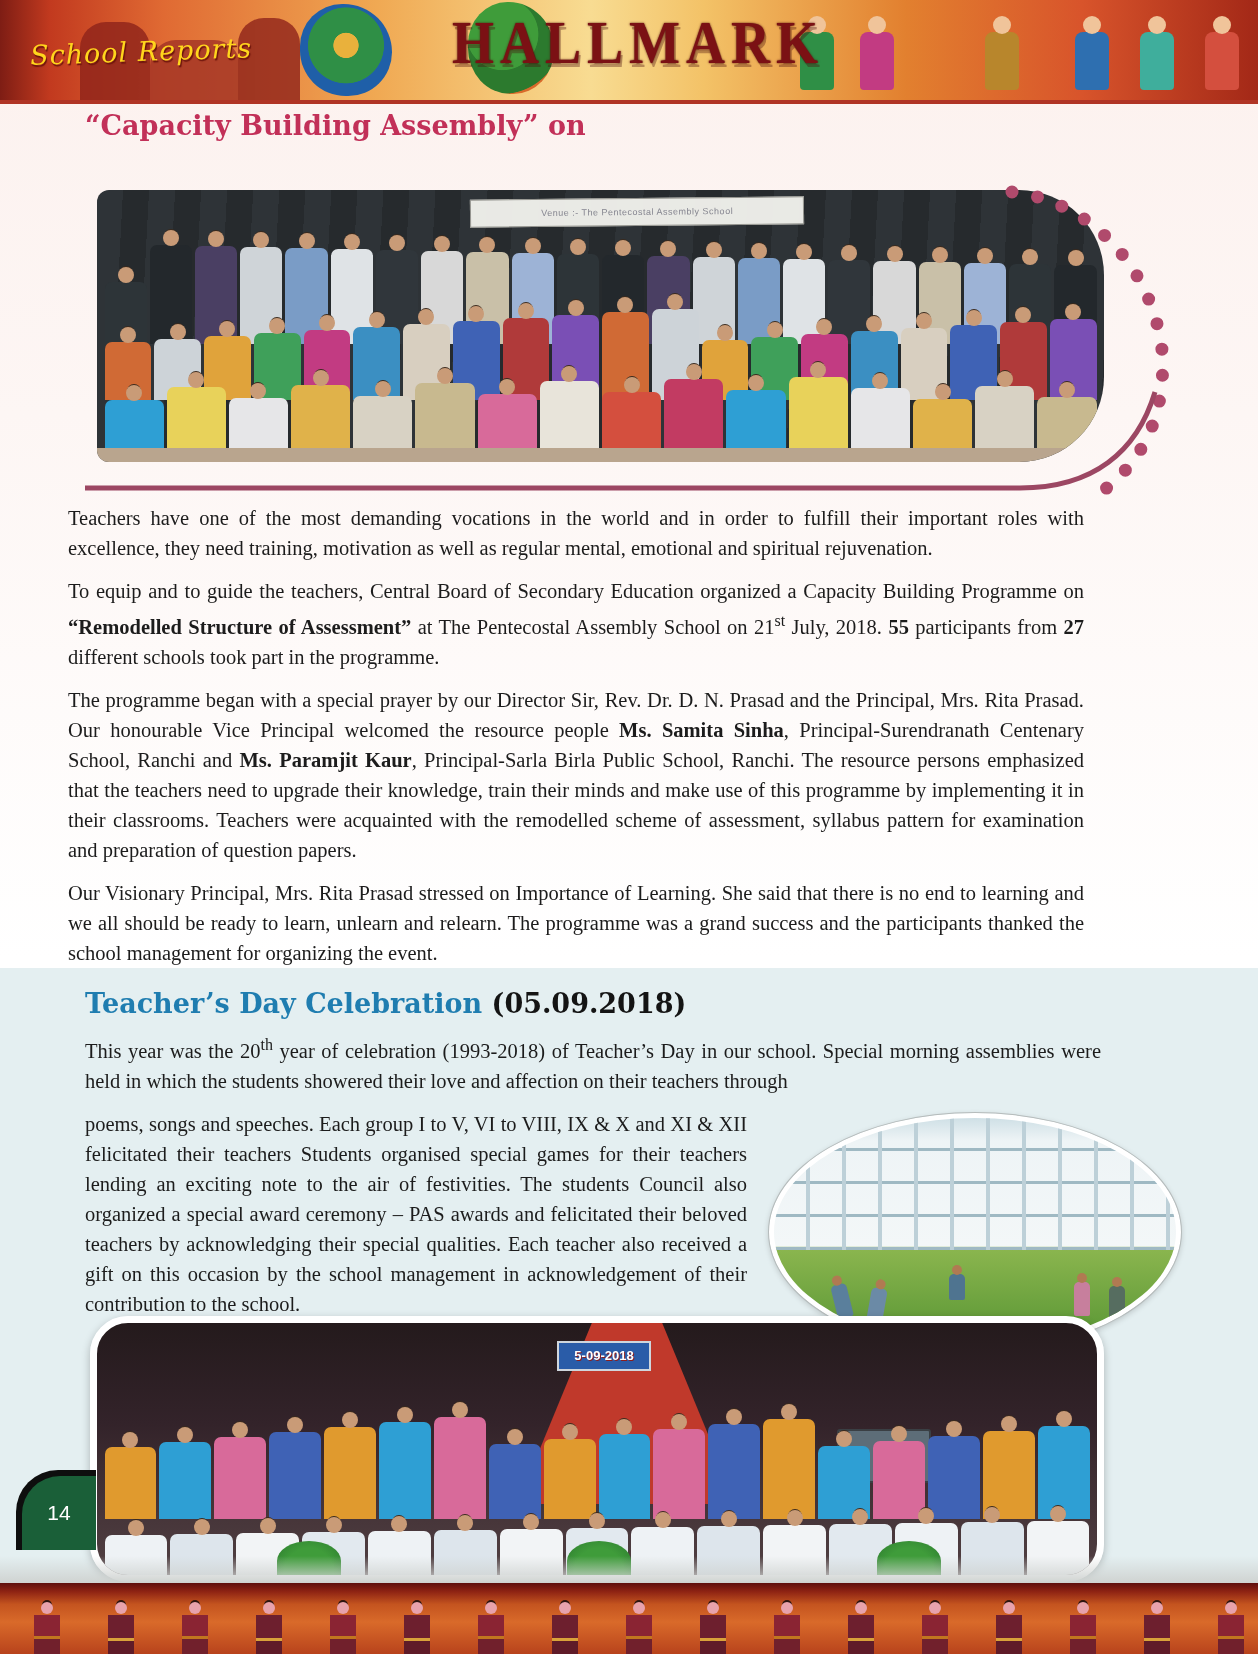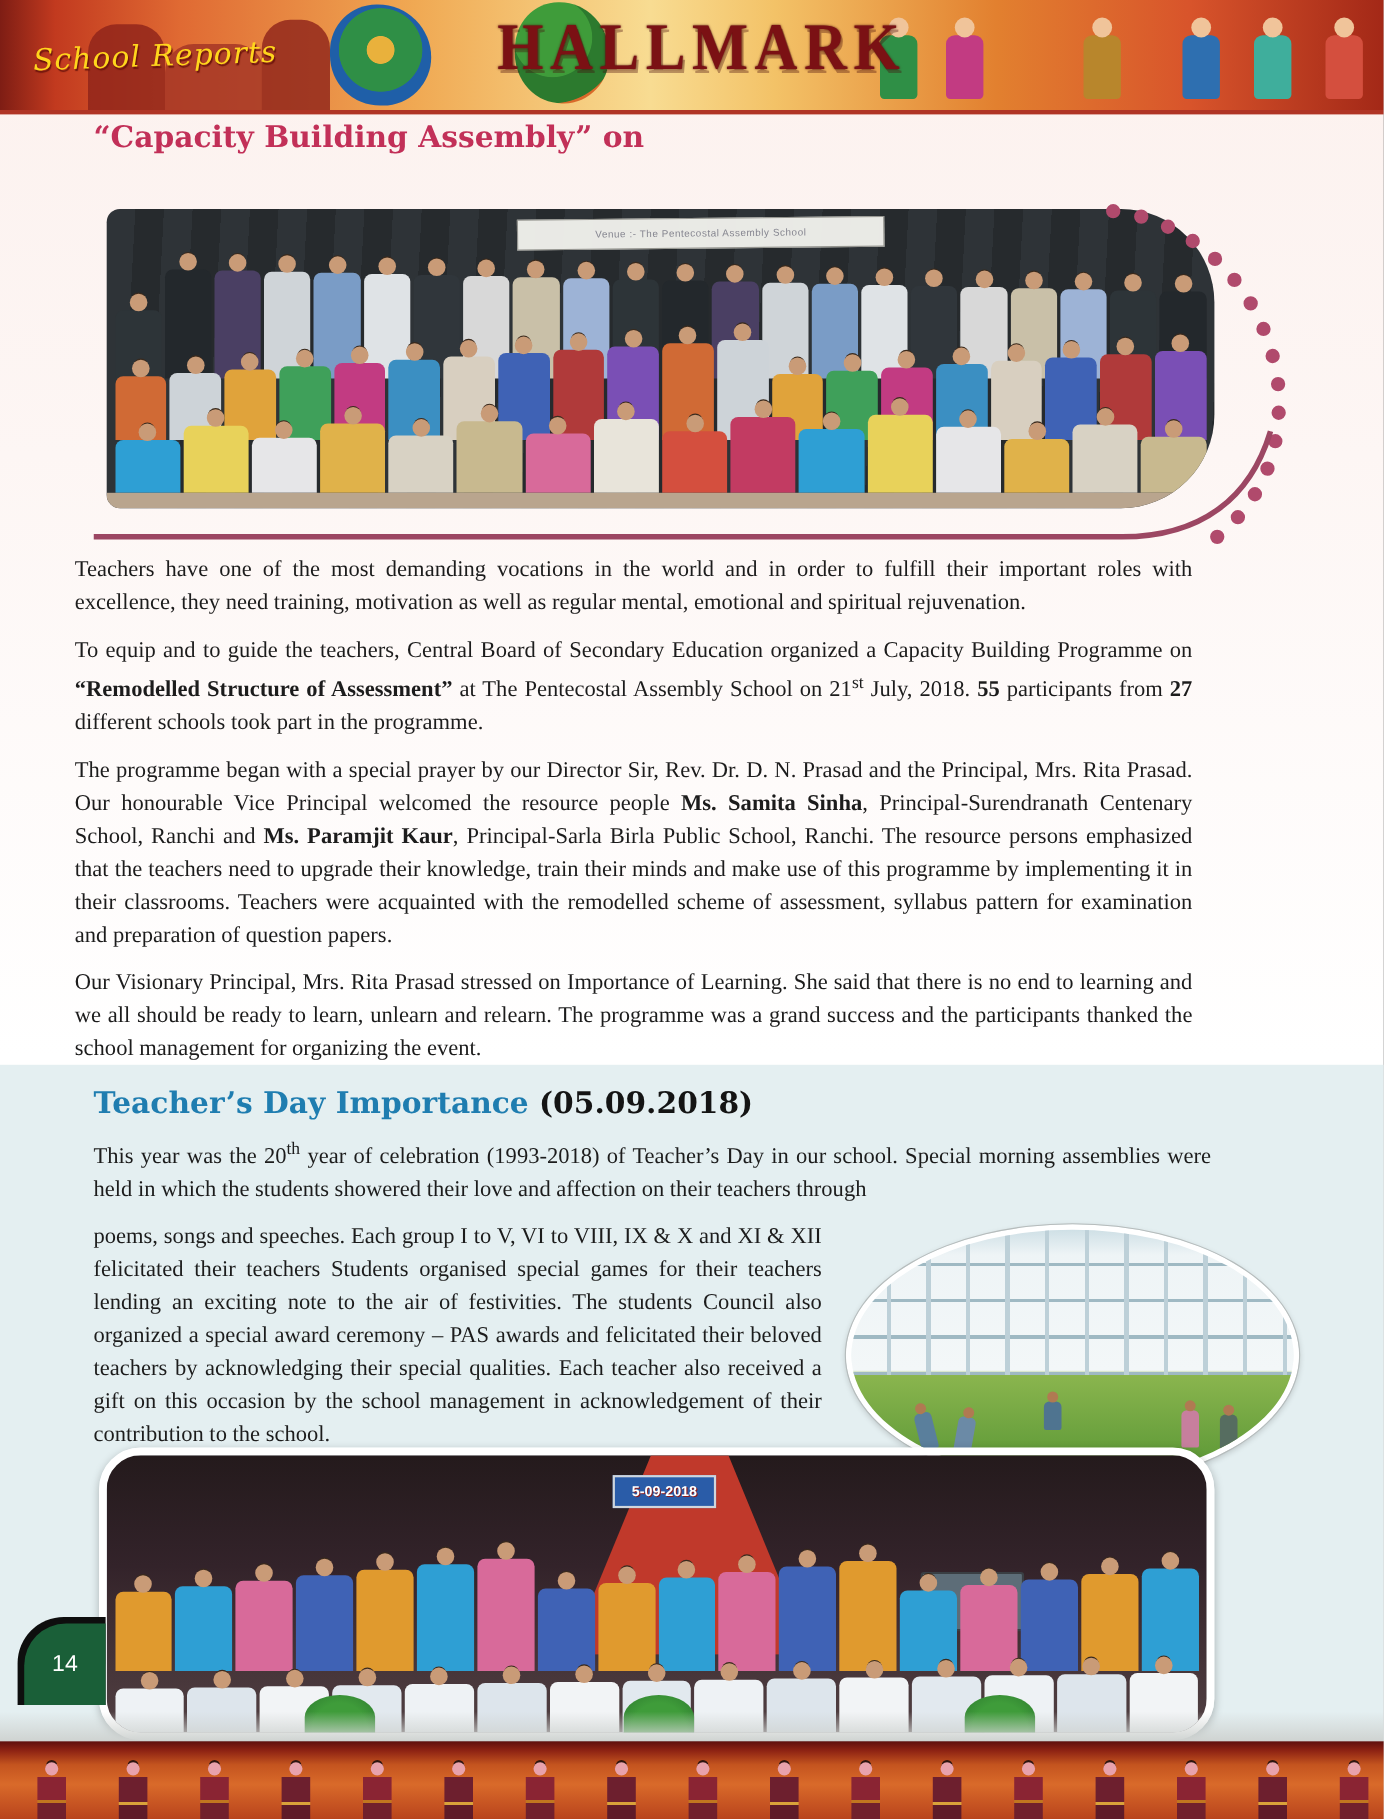--- a/index.html
+++ b/index.html
@@ -225,21 +225,21 @@
 
   <div class="body1">
     <p class="body-par"><span>Teachers have one of the most demanding vocations in the world and in order to fulfill their important roles with excellence, they need training, motivation as well as regular mental, emotional and spiritual rejuvenation.</span></p>
     <p class="body-par"><span>To equip and to guide the teachers, Central Board of Secondary Education organized a Capacity Building Programme on </span><b>“Remodelled Structure of Assessment”</b><span> at The Pentecostal Assembly School on 21</span><sup>st</sup><span> July, 2018. </span><b>55</b><span> participants from </span><b>27</b><span> different schools took part in the programme.</span></p>
     <p class="body-par"><span>The programme began with a special prayer by our Director Sir, Rev. Dr. D. N. Prasad and the Principal, Mrs. Rita Prasad. Our honourable Vice Principal welcomed the resource people </span><b>Ms. Samita Sinha</b><span>, Principal-Surendranath Centenary School, Ranchi and </span><b>Ms. Paramjit Kaur</b><span>, Principal-Sarla Birla Public School, Ranchi. The resource persons emphasized that the teachers need to upgrade their knowledge, train their minds and make use of this programme by implementing it in their classrooms. Teachers were acquainted with the remodelled scheme of assessment, syllabus pattern for examination and preparation of question papers.</span></p>
     <p class="body-par"><span>Our Visionary Principal, Mrs. Rita Prasad stressed on Importance of Learning. She said that there is no end to learning and we all should be ready to learn, unlearn and relearn. The programme was a grand success and the participants thanked the school management for organizing the event.</span></p>
   </div>
 
   <div class="section2">
     <div class="title2">
-      <span>Teacher’s Day Importance </span><span class="date-black">(05.09.2018)</span>
+      <span>Teacher’s Day Celebration </span><span class="date-black">(05.09.2018)</span>
     </div>
     <div class="body2">
       <p class="body-par"><span>This year was the 20</span><sup>th</sup><span> year of celebration (1993-2018) of Teacher’s Day in our school. Special morning assemblies were held in which the students showered their love and affection on their teachers through</span></p>
       <div>
         <div class="float-photo">
           <div class="floors"></div>
           <div class="pillars"></div>
           <div class="gfig g1"></div>
           <div class="gfig g2"></div>
           <div class="gfig g3"></div>

